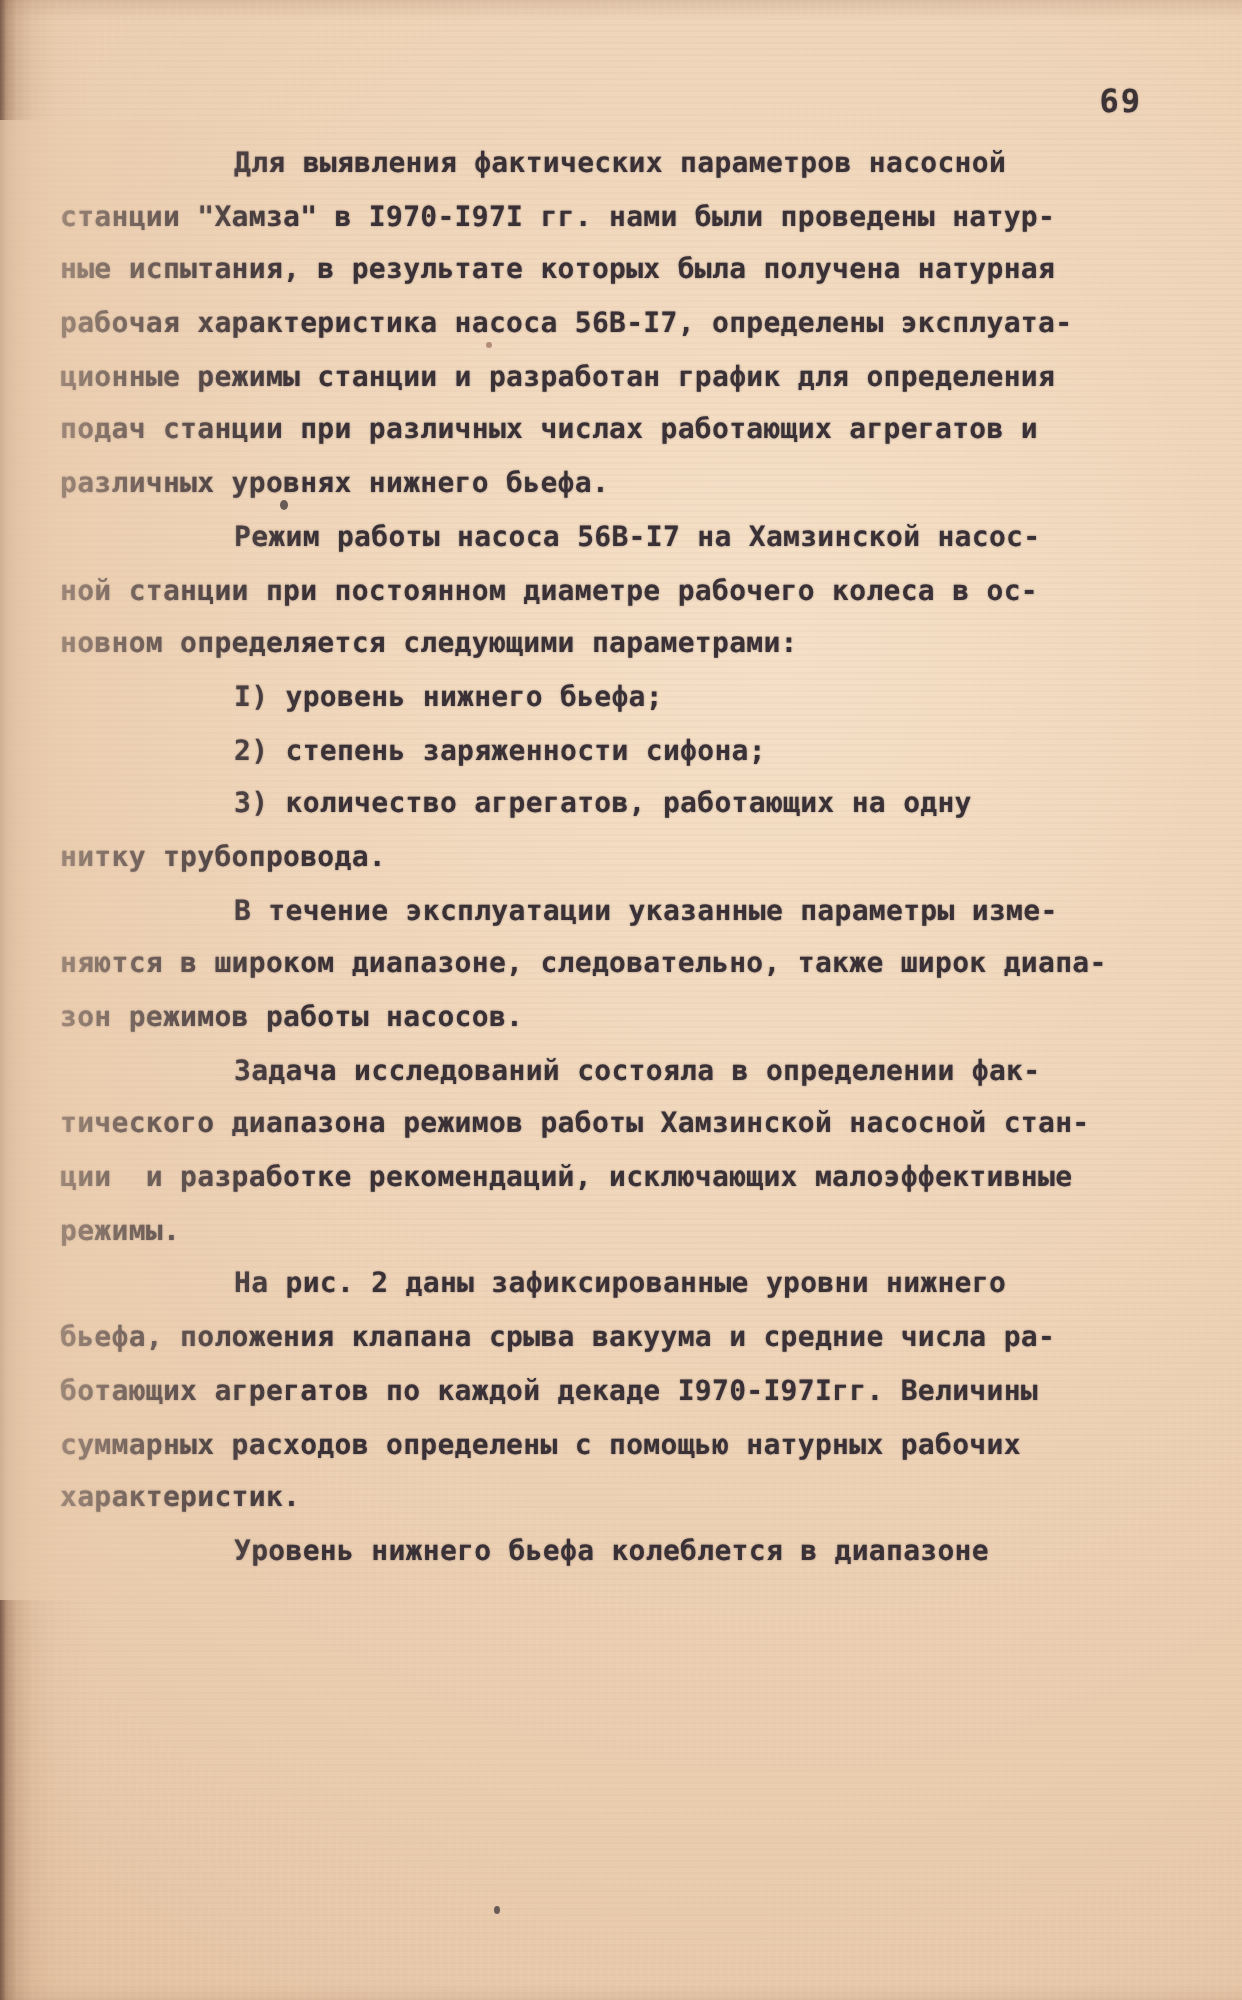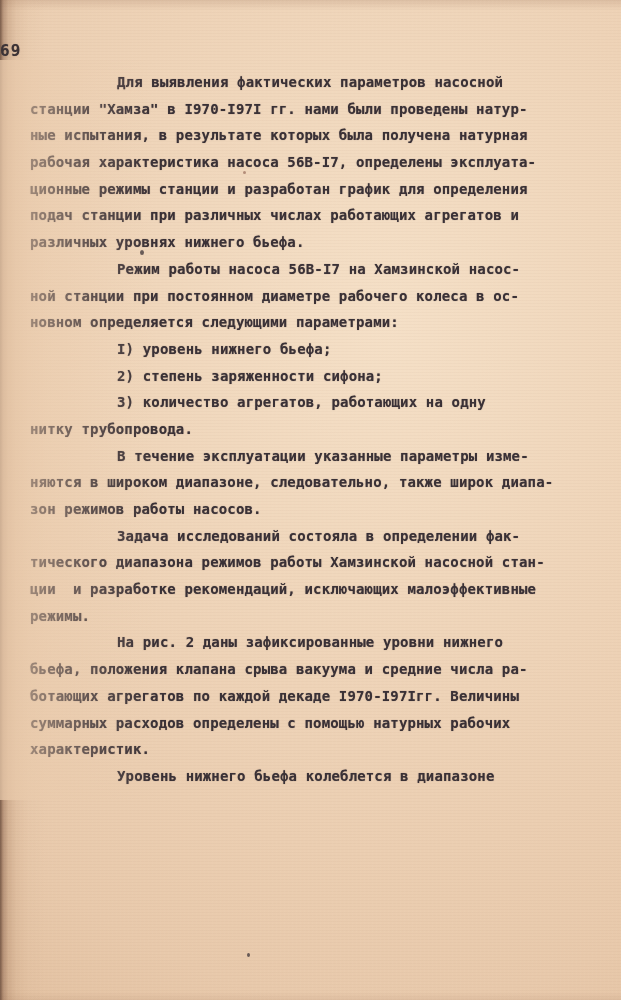--- a/index.html
+++ b/index.html
@@ -20,21 +20,21 @@
       radial-gradient(130% 95% at 62% 32%, #f5e0c7 0%, #eed3b7 40%, #e8c9ab 72%, #ddb997 100%);
   }
   .paper::before {
     content: ""; position: absolute; inset: 0;
     background:
       repeating-linear-gradient(0deg, rgba(120,80,60,0.03) 0 1px, transparent 1px 3px),
       repeating-linear-gradient(90deg, rgba(255,242,224,0.035) 0 1px, transparent 1px 4px);
   }
   .page-number {
     position: absolute; top: 41px; left: 0; width: 571px;
-    text-align: left;
+    text-align: right;
     font-size: 16px; font-weight: 700; letter-spacing: 1px;
     color: #3c3336;
     text-shadow: 0 0 1px rgba(60,51,54,0.5);
   }
   .text-block {
     position: absolute; left: 30px; top: 69px; width: 575px;
     font-size: 14px; font-weight: 700; letter-spacing: 0.15px;
     color: #3a3136;
   }
   .line {

